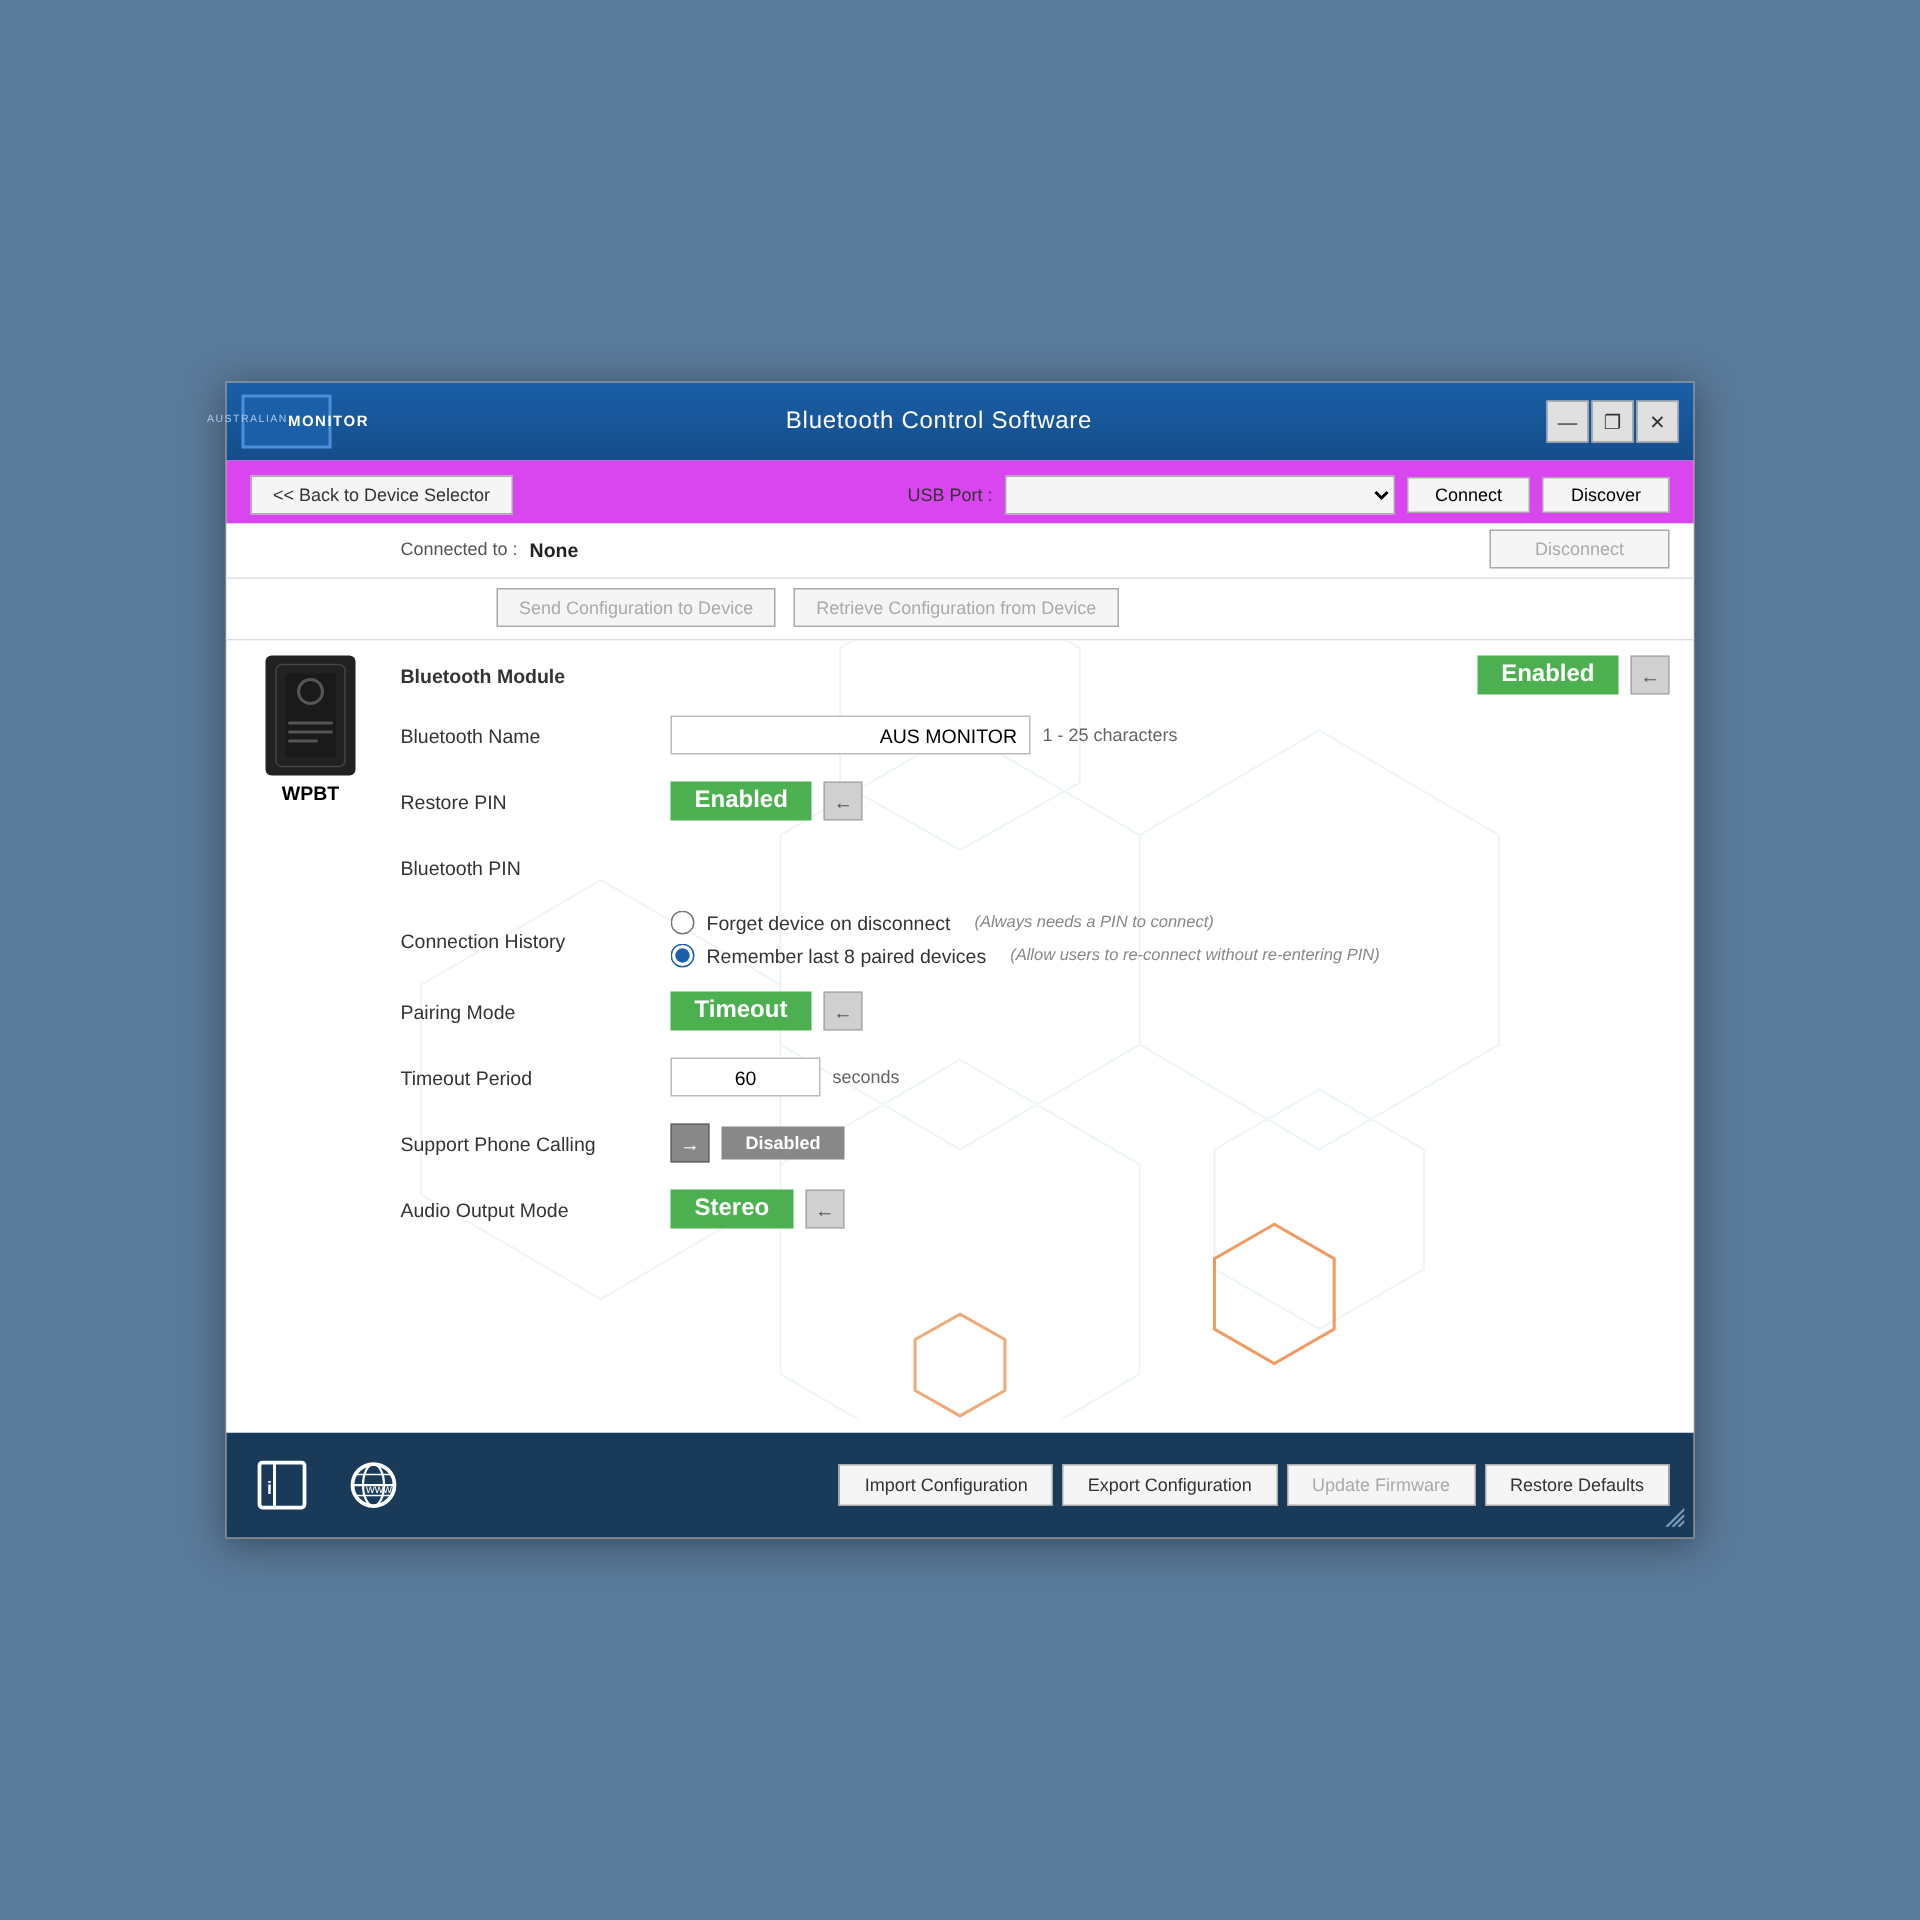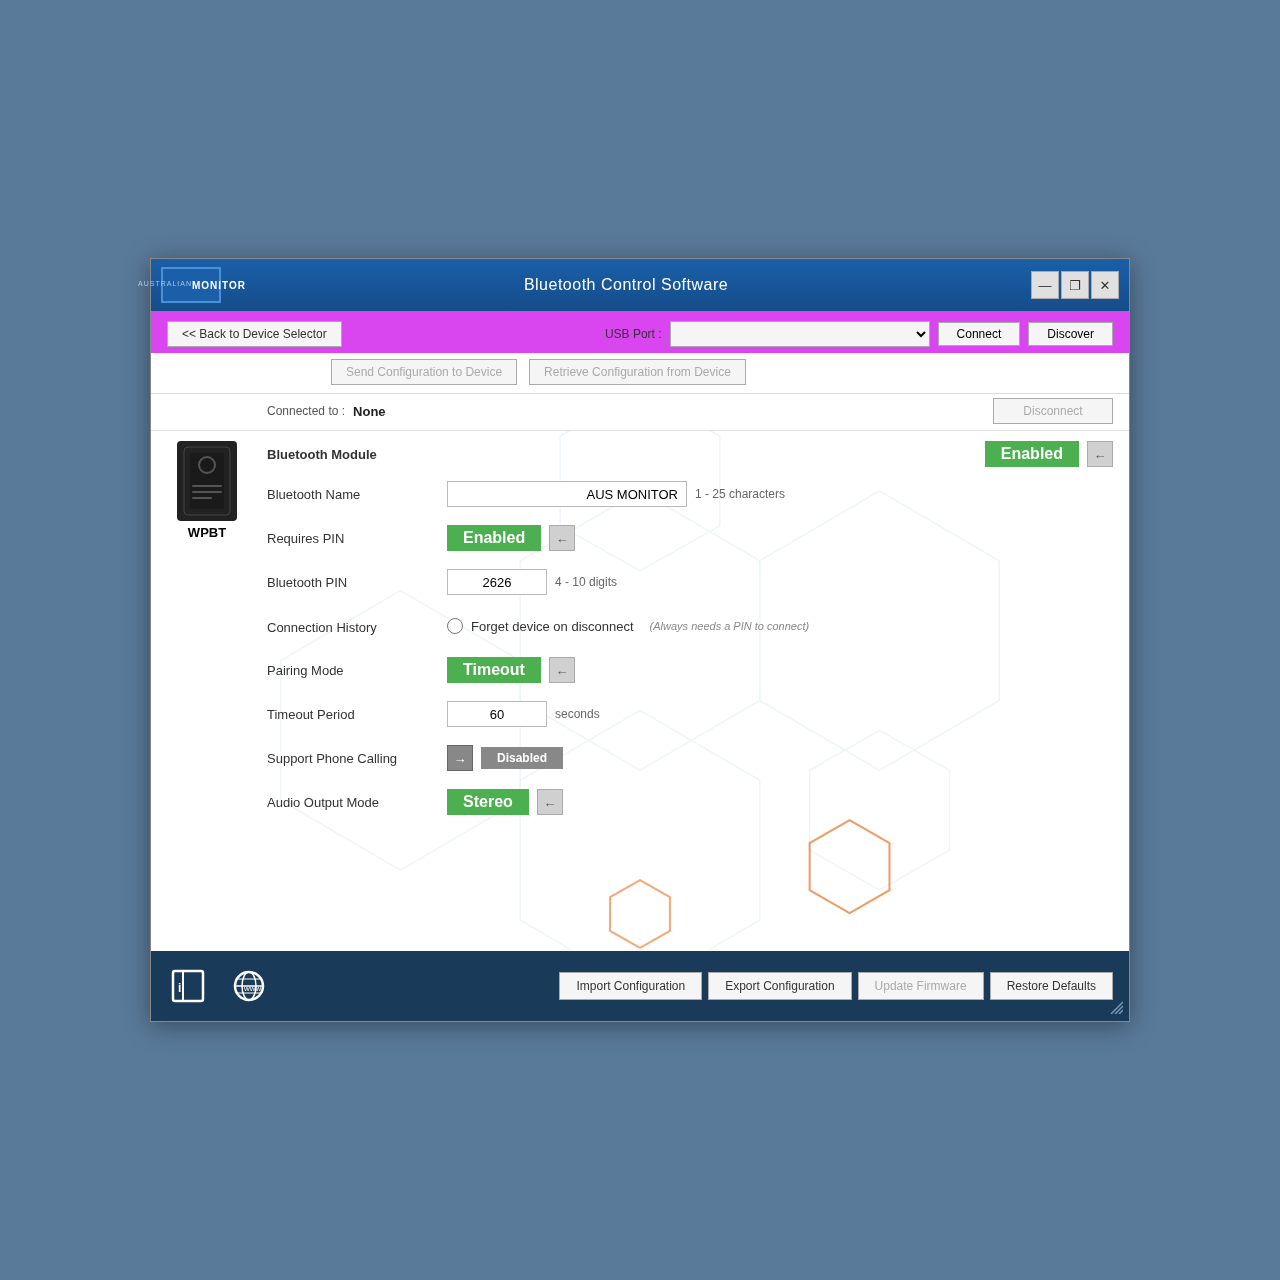--- a/index.html
+++ b/index.html
@@ -361,31 +361,31 @@
       <div class="usb-row">
         <span class="usb-label">USB Port :</span>
         <select class="usb-select">
           <option value=""></option>
         </select>
         <button class="connect-btn">Connect</button>
         <button class="connect-btn">Discover</button>
       </div>
     </div>
 
-    <div style="background:#fff;padding:6px 16px 8px 180px;display:flex;gap:12px;border-bottom:1px solid #ddd;">
-      <button class="btn disabled" style="color:#aaa;">Send Configuration to Device</button>
-      <button class="btn disabled" style="color:#aaa;">Retrieve Configuration from Device</button>
-    </div>
-
     <div style="background:#fff;padding:4px 16px 6px 16px;display:flex;align-items:center;justify-content:space-between;border-bottom:1px solid #e0e0e0;">
       <div style="display:flex;align-items:center;gap:8px;margin-left:100px;">
         <span class="connected-label">Connected to :</span>
         <span class="connected-val">None</span>
       </div>
       <button class="btn disabled" style="min-width:120px;color:#aaa;">Disconnect</button>
+    </div>
+
+    <div style="background:#fff;padding:6px 16px 8px 180px;display:flex;gap:12px;border-bottom:1px solid #ddd;">
+      <button class="btn disabled" style="color:#aaa;">Send Configuration to Device</button>
+      <button class="btn disabled" style="color:#aaa;">Retrieve Configuration from Device</button>
     </div>
 
     <div class="main-content" style="min-height:520px;">
 
       <svg class="hex-bg" viewBox="0 0 980 520" preserveAspectRatio="xMidYMid meet">
 
         <g opacity="0.12" stroke="#7ab0d0" stroke-width="1.5" fill="none">
 
           <polygon points="490,60 610,130 610,270 490,340 370,270 370,130"></polygon>
 
@@ -433,43 +433,44 @@
 
           <div class="form-row">
             <div class="form-label">Bluetooth Name</div>
             <div class="form-control">
               <input type="text" class="text-input" value="AUS MONITOR" style="width: 240px;">
               <span class="hint-text">1 - 25 characters</span>
             </div>
           </div>
 
           <div class="form-row">
-            <div class="form-label">Requires PIN</div>
+            <div class="form-label">Restore PIN</div>
             <div class="form-control">
               <button class="toggle-green">Enabled</button>
               <div class="arrow-btn">←</div>
             </div>
           </div>
 
           <div class="form-row">
             <div class="form-label">Bluetooth PIN</div>
-            <div class="form-control">
-              <input type="text" class="text-input-small" value="2626" style="">
-              <span class="hint-text">4 - 10 digits</span>
-            </div>
           </div>
 
           <div class="form-row" style="align-items:center;">
             <div class="form-label" style="padding-top:2px;">Connection History</div>
             <div class="form-control">
               <div class="radio-group">
                 <div class="radio-row">
                   <input type="radio" name="conn_history" value="forget" style="">
                   <span class="radio-label">Forget device on disconnect</span>
                   <span class="hint-italic" style="margin-left:8px;">(Always needs a PIN to connect)</span>
+                </div>
+                <div class="radio-row">
+                  <input type="radio" name="conn_history" value="remember" checked="" style="">
+                  <span class="radio-label">Remember last 8 paired devices</span>
+                  <span class="hint-italic" style="margin-left:8px;">(Allow users to re-connect without re-entering PIN)</span>
                 </div>
               </div>
             </div>
           </div>
 
           <div class="form-row">
             <div class="form-label">Pairing Mode</div>
             <div class="form-control">
               <button class="toggle-green">Timeout</button>
               <div class="arrow-btn">←</div>

